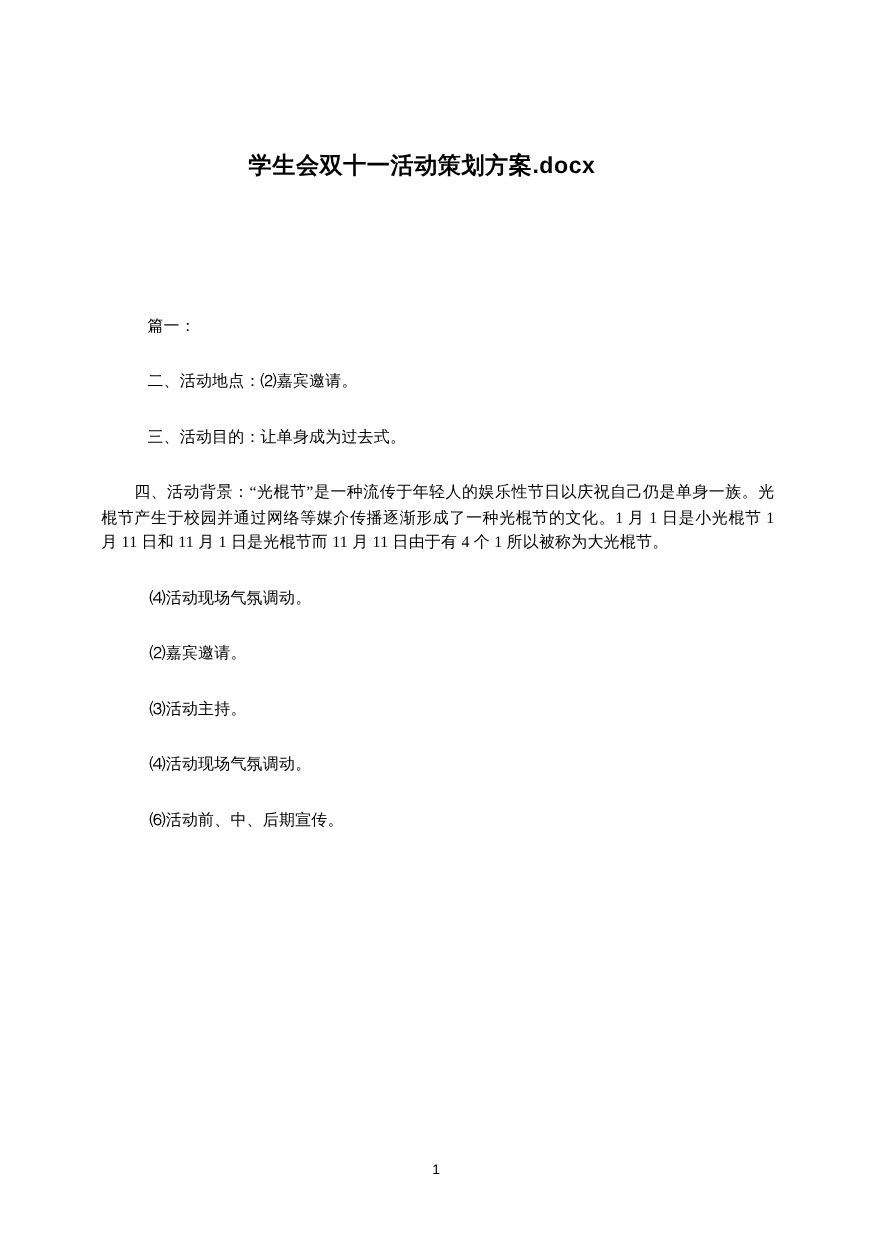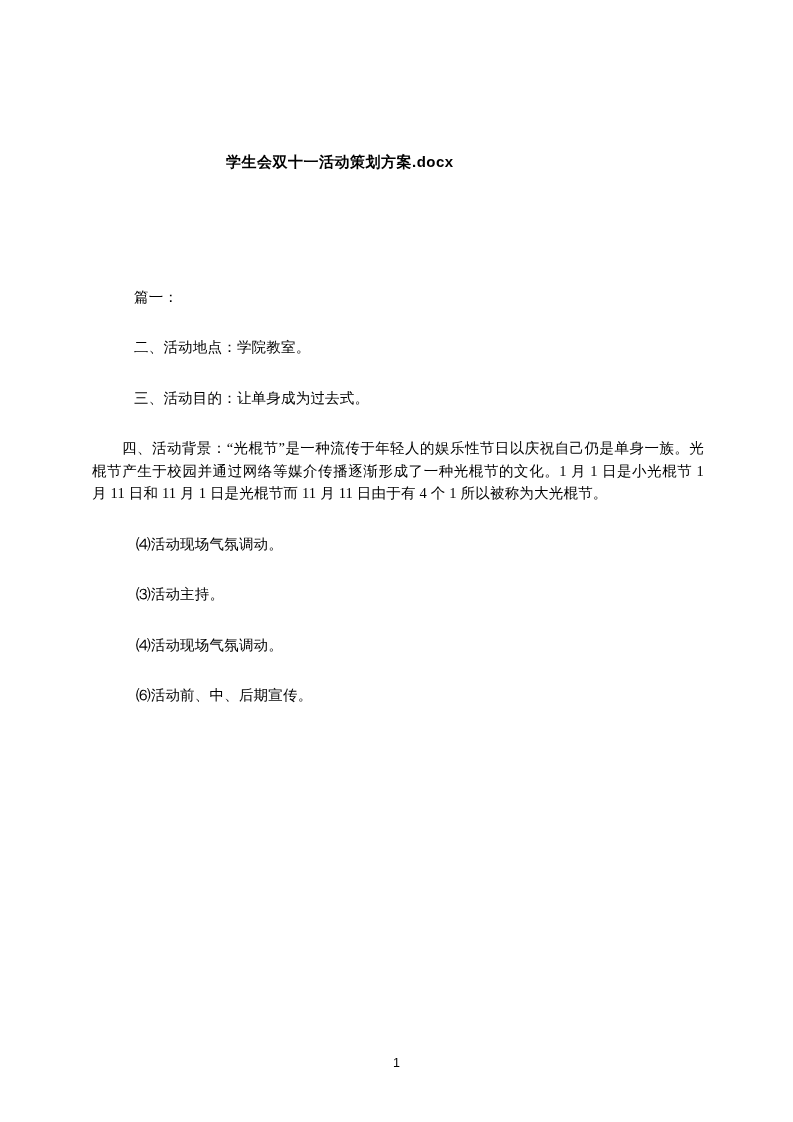--- a/index.html
+++ b/index.html
@@ -19,25 +19,24 @@
     width: 793px;
     height: 1122px;
     box-sizing: border-box;
     position: relative;
     background: #fff;
   }
   .doc-title {
     position: absolute;
     top: 136px;
     left: 226px;
-    font-size: 15px;
+    font-size: 21px;
     font-weight: bold;
     letter-spacing: 0.5px;
     white-space: nowrap;
-    margin-top: 17px;
   }
   .body-block {
     position: absolute;
     top: 286px;
     left: 92px;
     width: 612px;
   }
   .para {
     font-size: 14.5px;
     line-height: 1.55;
@@ -69,24 +68,25 @@
 </style>
 </head>
 <body>
 
 <div class="page">
 
   <div class="doc-title">学生会双十一活动策划方案.docx</div>
 
   <div class="body-block">
     <p class="para indent-1">篇一：</p>
-    <p class="para indent-1">二、活动地点：学院教室。</p>
+    <p class="para indent-1">二、活动地点：⑵嘉宾邀请。</p>
     <p class="para indent-1">三、活动目的：让单身成为过去式。</p>
     <p class="para flow">四、活动背景：“光棍节”是一种流传于年轻人的娱乐性节日以庆祝自己仍是单身一族。光棍节产生于校园并通过网络等媒介传播逐渐形成了一种光棍节的文化。1 月 1 日是小光棍节 1 月 11 日和 11 月 1 日是光棍节而 11 月 11 日由于有 4 个 1 所以被称为大光棍节。</p>
     <p class="para indent-2">⑷活动现场气氛调动。</p>
+    <p class="para indent-2">⑵嘉宾邀请。</p>
     <p class="para indent-2">⑶活动主持。</p>
     <p class="para indent-2">⑷活动现场气氛调动。</p>
     <p class="para indent-2">⑹活动前、中、后期宣传。</p>
   </div>
 
   <div class="page-number">1</div>
 
 </div>
 
 </body></html>

